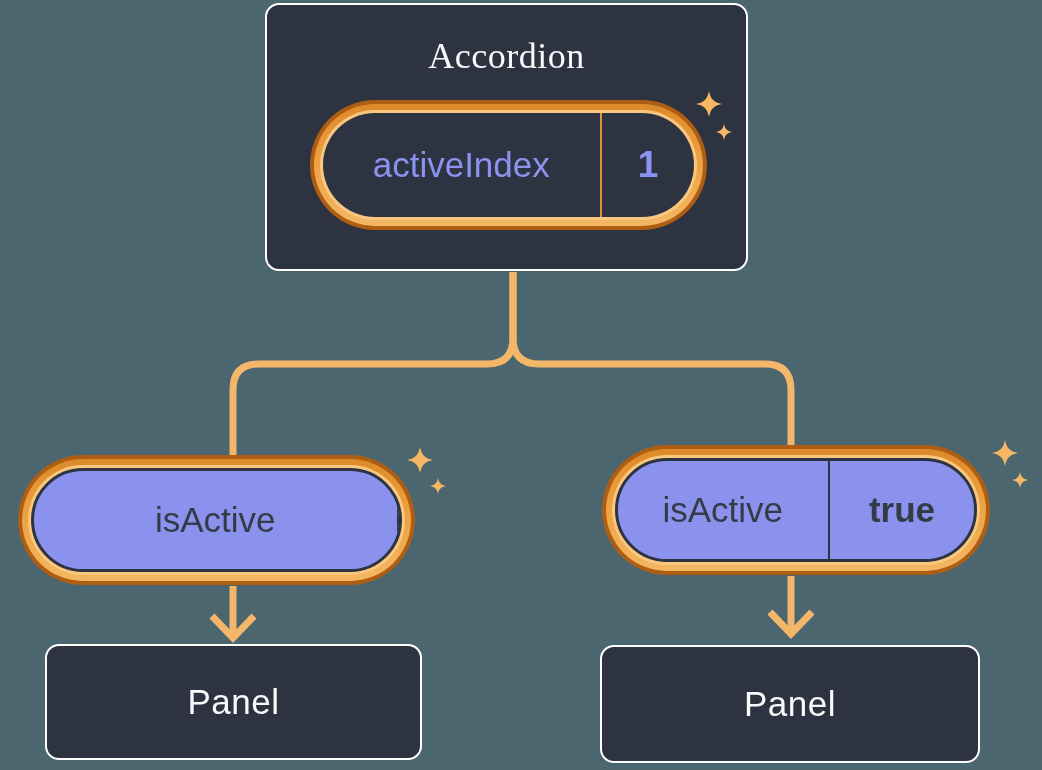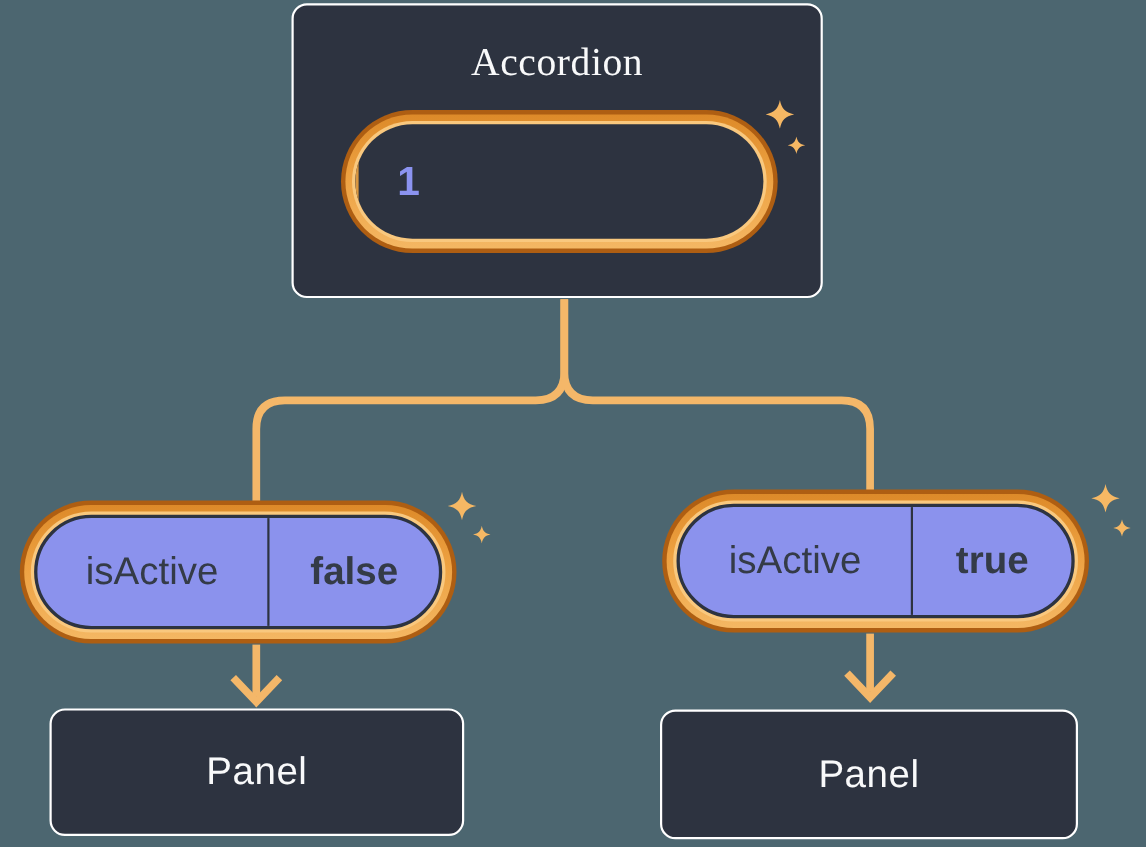--- a/index.html
+++ b/index.html
@@ -147,41 +147,41 @@
   </svg>
 
   <div class="node-box accordion-box">
     <span class="node-title">Accordion</span>
   </div>
 
   <div class="ring-outer state-ring">
     <div class="ring-mid">
         <div class="ring-inner">
       <div class="pill-core-dark">
+        <span class="state-name">activeIndex</span>
         <span class="state-divider"></span>
         <span class="state-value">1</span>
       </div>
     </div>
       </div>
   </div>
 
   <svg class="sparkle" style="left:696px; top:91px;" width="26" height="26" viewBox="-12 -12 24 24">
     <path d="M0 -12 C1.6 -4.4 4.4 -1.6 12 0 C4.4 1.6 1.6 4.4 0 12 C-1.6 4.4 -4.4 1.6 -12 0 C-4.4 -1.6 -1.6 -4.4 0 -12 Z" fill="#F6B864"></path>
   </svg>
   <svg class="sparkle" style="left:716px; top:124px;" width="16" height="16" viewBox="-12 -12 24 24">
     <path d="M0 -12 C1.6 -4.4 4.4 -1.6 12 0 C4.4 1.6 1.6 4.4 0 12 C-1.6 4.4 -4.4 1.6 -12 0 C-4.4 -1.6 -1.6 -4.4 0 -12 Z" fill="#F6B864"></path>
   </svg>
 
   <div class="ring-outer prop-ring-left">
     <div class="ring-mid">
         <div class="ring-inner">
       <div class="pill-core-purple">
         <span class="prop-name">isActive</span>
         <span class="prop-divider"></span>
-        <span class="prop-value prop-value-left">false</span>
       </div>
     </div>
       </div>
   </div>
 
   <svg class="sparkle" style="left:407px; top:447px;" width="26" height="26" viewBox="-12 -12 24 24">
     <path d="M0 -12 C1.6 -4.4 4.4 -1.6 12 0 C4.4 1.6 1.6 4.4 0 12 C-1.6 4.4 -4.4 1.6 -12 0 C-4.4 -1.6 -1.6 -4.4 0 -12 Z" fill="#F6B864"></path>
   </svg>
   <svg class="sparkle" style="left:430px; top:478px;" width="16" height="16" viewBox="-12 -12 24 24">
     <path d="M0 -12 C1.6 -4.4 4.4 -1.6 12 0 C4.4 1.6 1.6 4.4 0 12 C-1.6 4.4 -4.4 1.6 -12 0 C-4.4 -1.6 -1.6 -4.4 0 -12 Z" fill="#F6B864"></path>

